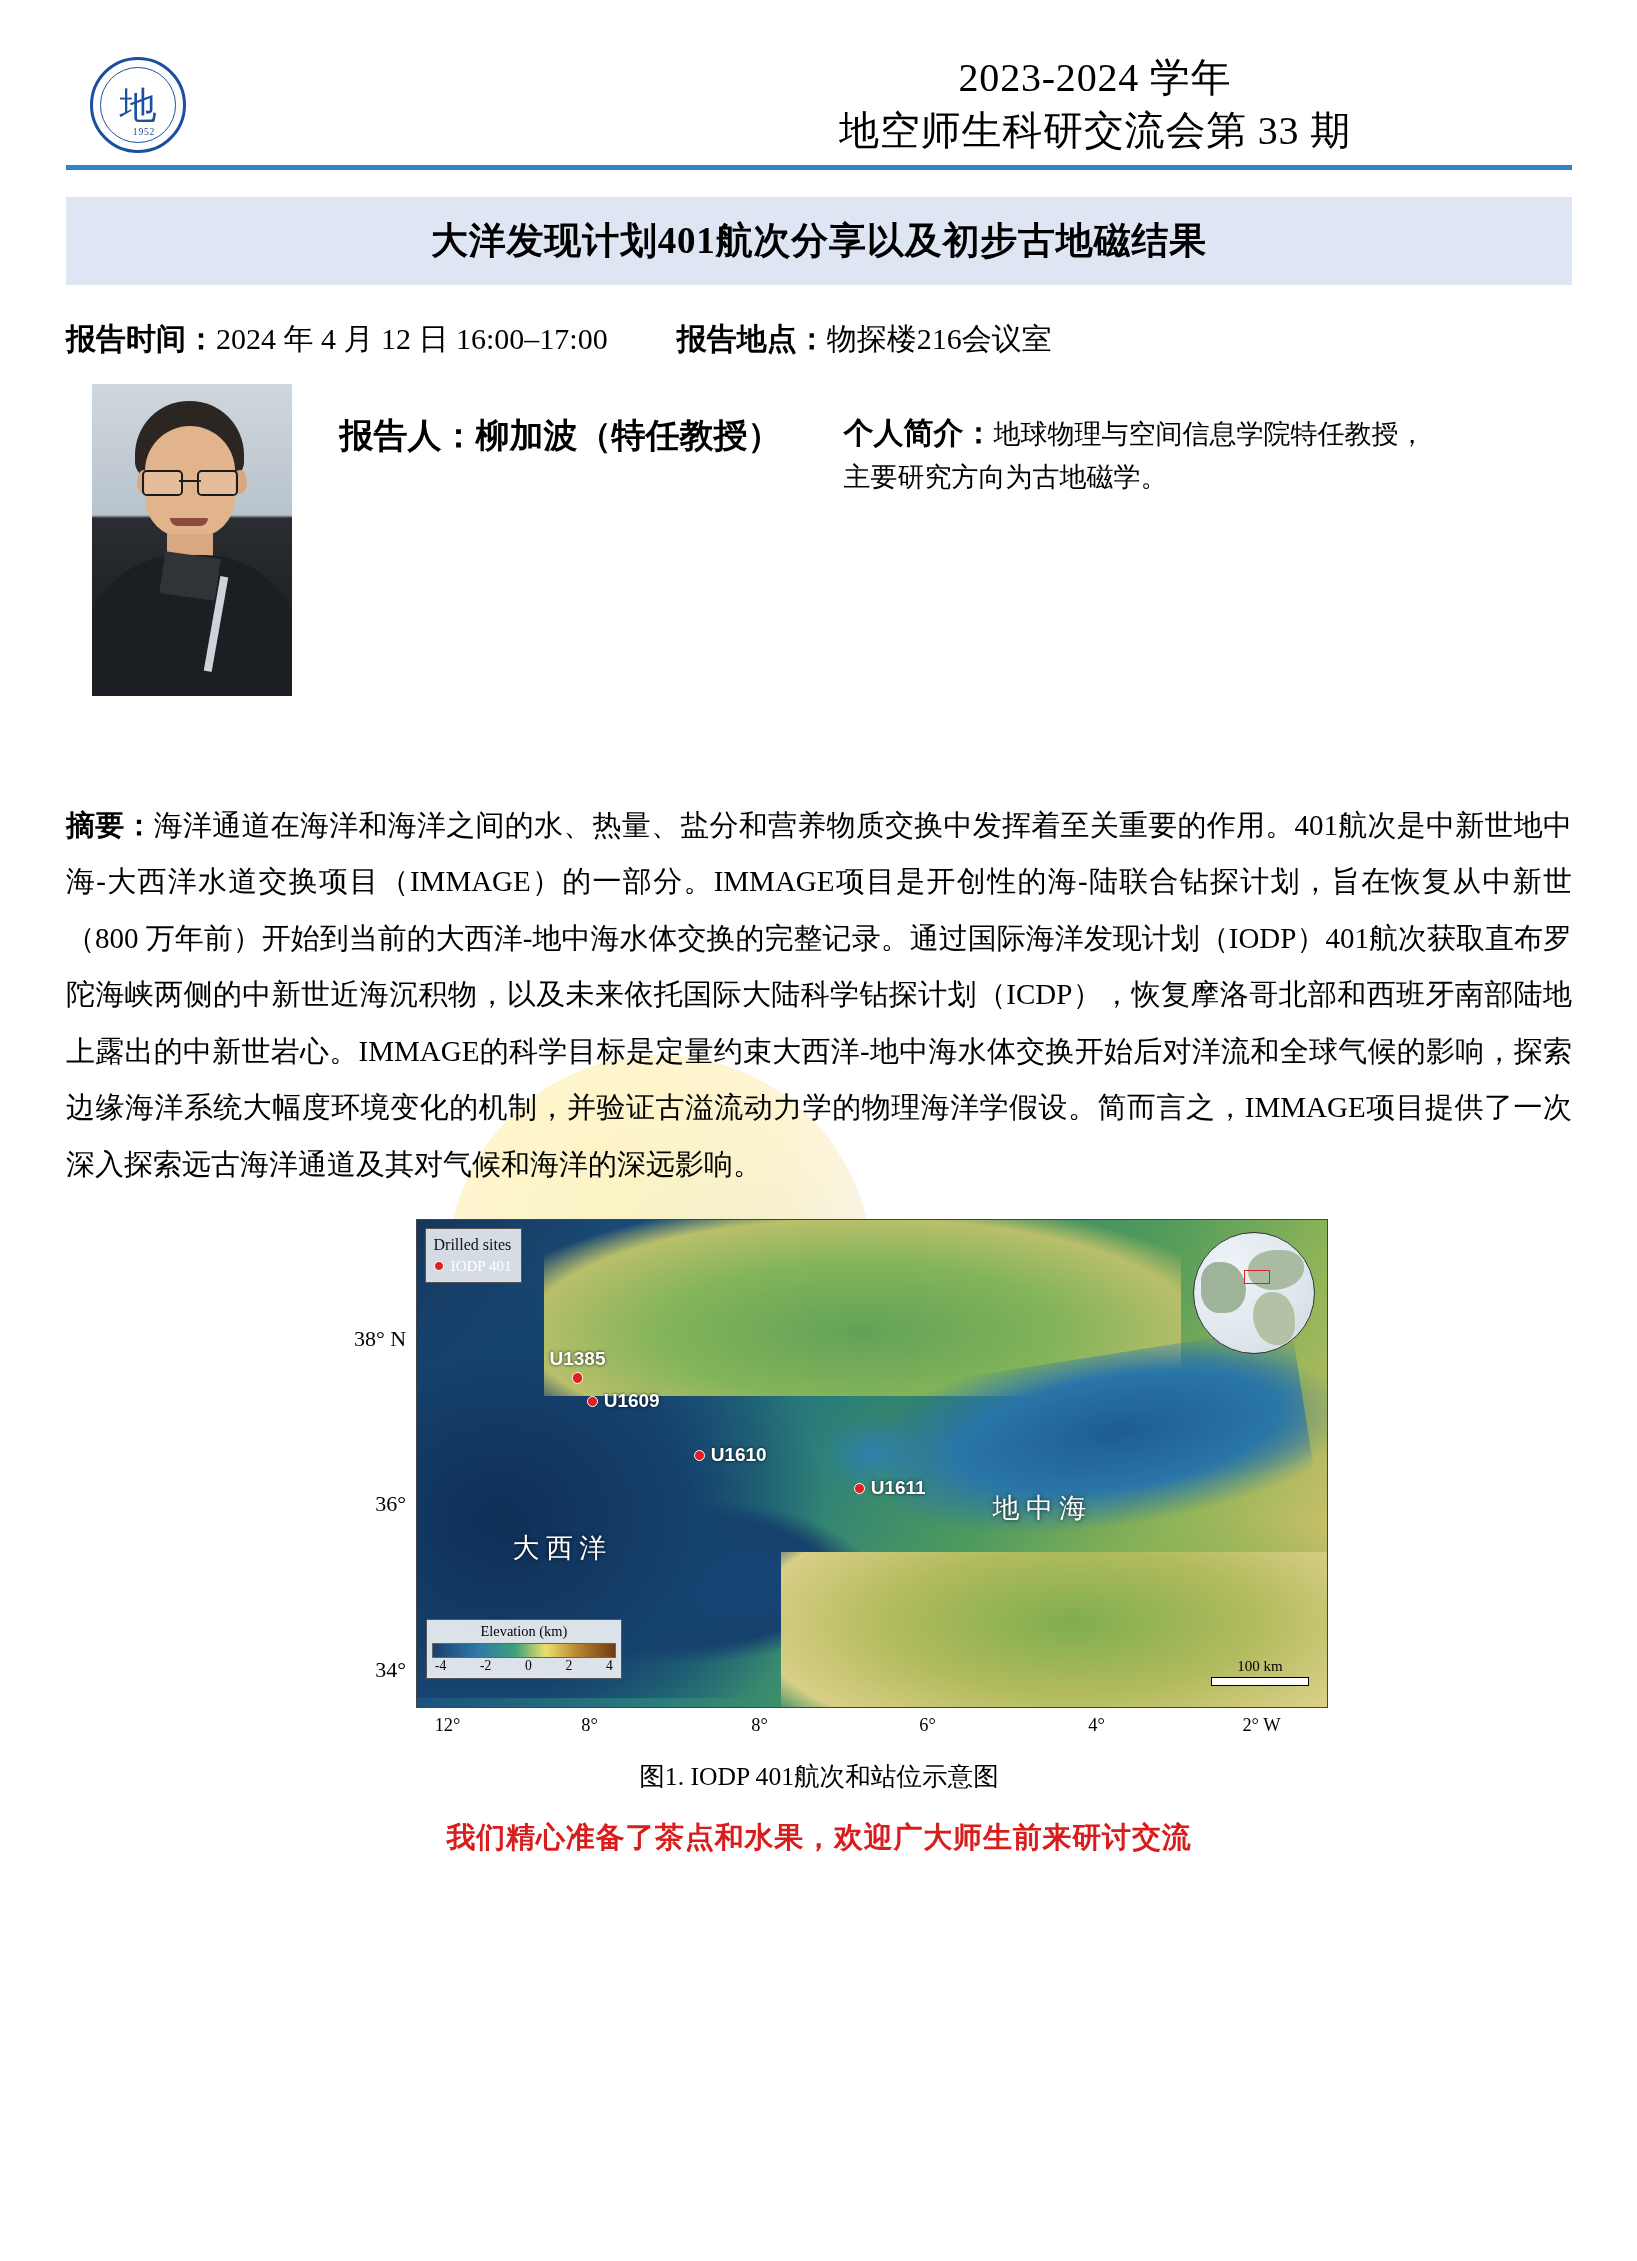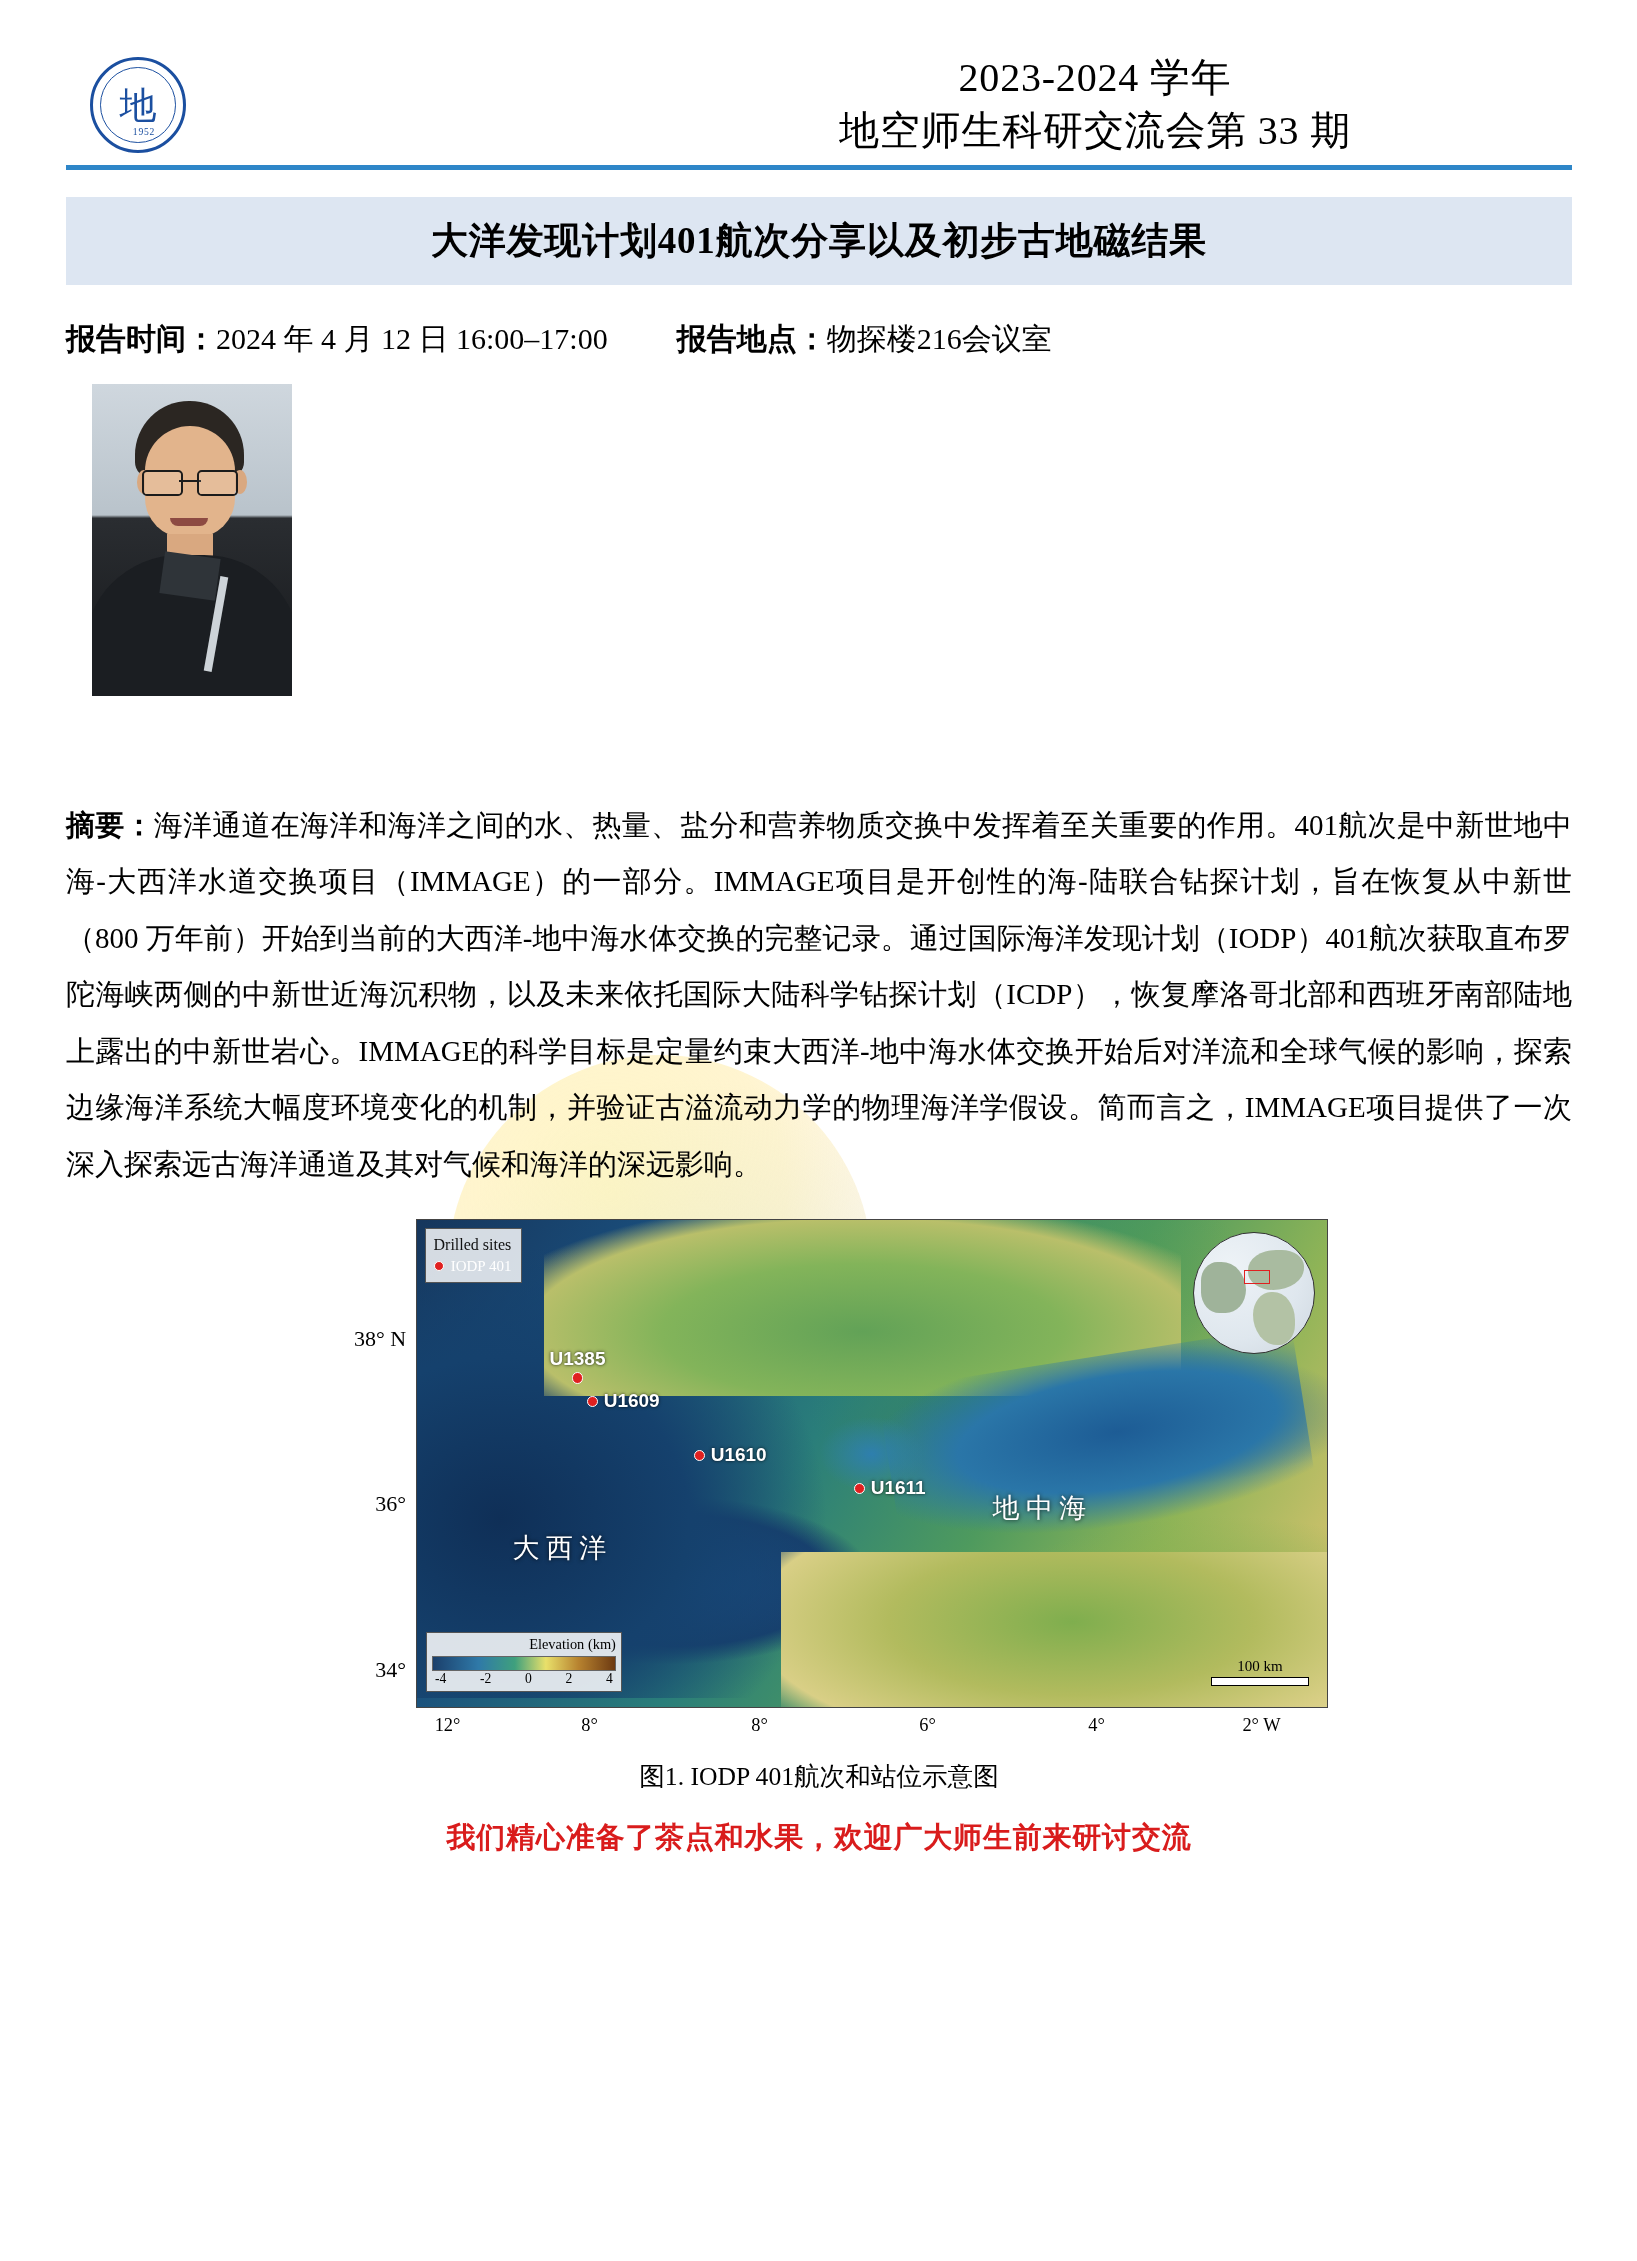--- a/index.html
+++ b/index.html
@@ -437,28 +437,28 @@
     width: 42px; height: 53px; background: #b3c2a5;
     border-radius: 45% 55% 40% 60%;
   }
   .globe-inset .box {
     position: absolute; left: 50px; top: 37px;
     width: 24px; height: 12.8px;
     border: 1.6px solid #e02020;
   }
   .elev-legend {
     position: absolute;
-    left: 9.6px; bottom: 15px;
+    left: 9.6px; bottom: 28px;
     width: 184px;
     background: rgba(255,255,255,0.85);
     border: 0.8px solid #555;
     padding: 3.2px 4.8px 4px;
     font-size: 14.4px;
     font-family: "Liberation Serif", serif;
-    text-align: right;
+    text-align: center;
   }
   .elev-legend .bar {
     height: 12.8px;
     margin: 2.4px 0 0.8px;
     background: linear-gradient(90deg, #1b3f6b 0%, #2f79a8 25%, #3fa07d 45%, #e9e06a 62%, #b7822f 80%, #6d3a12 100%);
     border: 0.8px solid #666;
   }
   .elev-legend .ticks {
     display: flex;
     justify-content: space-between;
@@ -565,20 +565,26 @@
         <div class="lens l"></div>
         <div class="bridge"></div>
         <div class="lens r"></div>
       </div>
       <div class="mouth"></div>
       <div class="neck"></div>
       <div class="body"></div>
       <div class="collar"></div>
       <div class="lanyard"></div>
     </div>
+    <div class="speaker-text">
+      <div class="speaker-name">报告人：柳加波（特任教授）</div>
+      <div class="bio-block">
+        <span class="bio-label">个人简介：</span><span class="bio-text">地球物理与空间信息学院特任教授，主要研究方向为古地磁学。</span>
+      </div>
+    </div>
   </div>
 
   <div class="watermark"></div>
 
   <div class="abstract">
     <b>摘要：</b><span>海洋通道在海洋和海洋之间的水、热量、盐分和营养物质交换中发挥着至关重要的作用。401航次是中新世地中海-大西洋水道交换项目（IMMAGE）的一部分。IMMAGE项目是开创性的海-陆联合钻探计划，旨在恢复从中新世（800 万年前）开始到当前的大西洋-地中海水体交换的完整记录。通过国际海洋发现计划（IODP）401航次获取直布罗陀海峡两侧的中新世近海沉积物，以及未来依托国际大陆科学钻探计划（ICDP），恢复摩洛哥北部和西班牙南部陆地上露出的中新世岩心。IMMAGE的科学目标是定量约束大西洋-地中海水体交换开始后对洋流和全球气候的影响，探索边缘海洋系统大幅度环境变化的机制，并验证古溢流动力学的物理海洋学假设。简而言之，IMMAGE项目提供了一次深入探索远古海洋通道及其对气候和海洋的深远影响。</span>
   </div>
 
   <div class="figure-wrap">
     <div class="map-outer">

